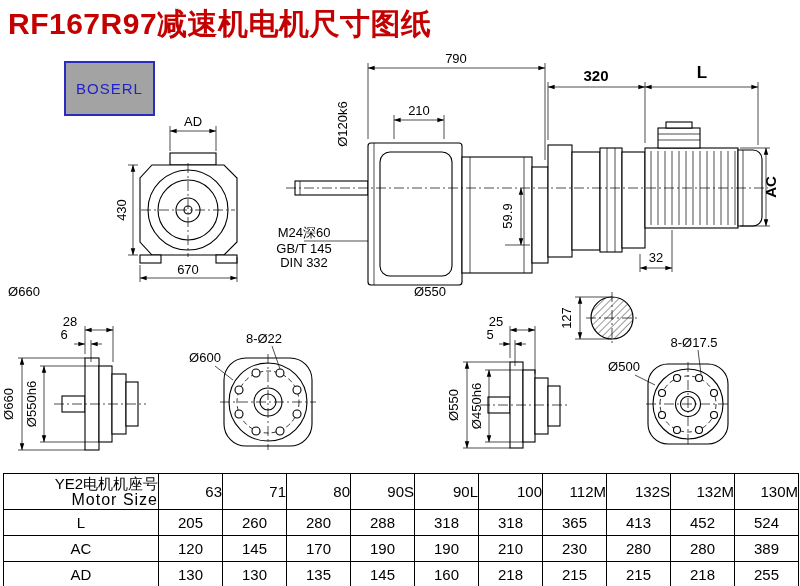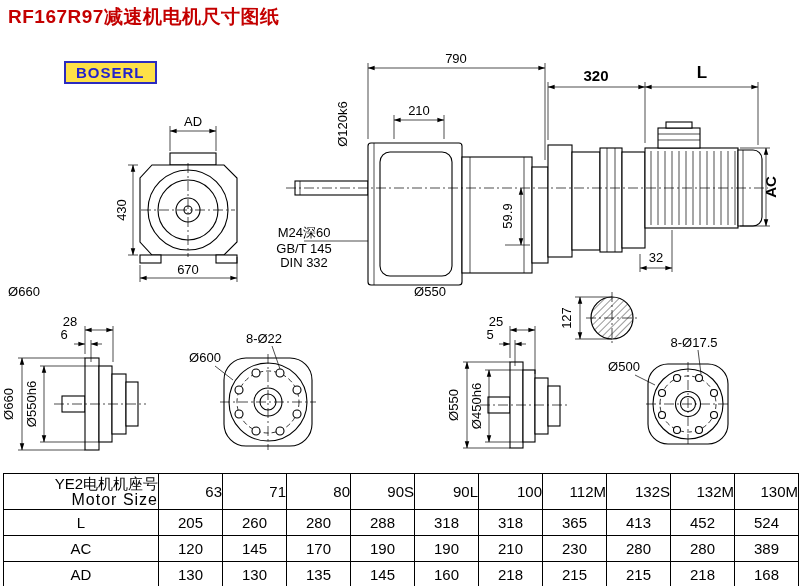--- a/index.html
+++ b/index.html
@@ -5,28 +5,28 @@
   html, body { margin: 0; padding: 0; }
   body {
     width: 800px; height: 586px;
     background: #fff;
     font-family: "Liberation Sans", sans-serif;
     position: relative; overflow: hidden;
   }
   .page { position: absolute; inset: 0; background: #fff; }
   .title {
     position: absolute; left: 8px; top: 4px;
-    font-size: 19px; font-weight: bold; color: #c40000; letter-spacing: .5px;
+    font-size: 30px; font-weight: bold; color: #c40000; letter-spacing: .5px;
     white-space: nowrap;
   }
   .brand {
     position: absolute; left: 64px; top: 61px;
     border: 2px solid #2b2bbf; color: #2222cc;
-    font-size: 15px; font-weight: bold; letter-spacing: 1px;
-    padding: 1px 10px; background: #fde047;
+    font-size: 15px; font-weight: normal; letter-spacing: 1px;
+    padding: 17px 10px; background: #a3a3a3;
   }
   svg.drawing { position: absolute; left: 0; top: 40px; }
 
   
   .ol  { fill: none; stroke: #000; stroke-width: 1.1; }
   .olw { fill: #fff; stroke: #000; stroke-width: 1.1; }
   .thin{ stroke: #000; stroke-width: .7; fill: none; }
   .dim { stroke: #000; stroke-width: .7; fill: none;
          marker-start: url(#arr); marker-end: url(#arr); }
   .dimE{ stroke: #000; stroke-width: .7; fill: none; marker-end: url(#arr); }
@@ -347,17 +347,17 @@
         <td class="first">AD</td>
         <td>130</td>
         <td>130</td>
         <td>135</td>
         <td>145</td>
         <td>160</td>
         <td>218</td>
         <td>215</td>
         <td>215</td>
         <td>218</td>
-        <td>168</td>
+        <td>255</td>
       </tr>
     </tbody>
   </table>
 </div>
 
 </body></html>

